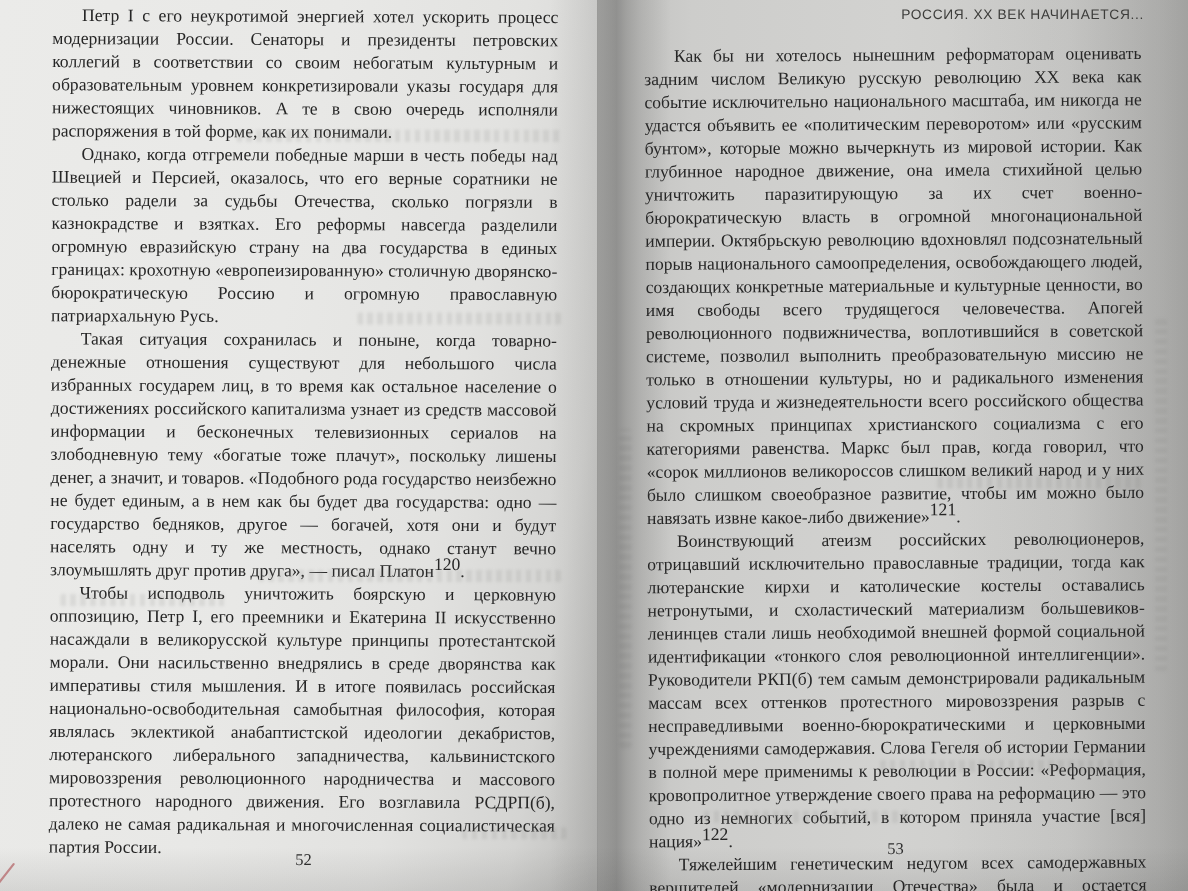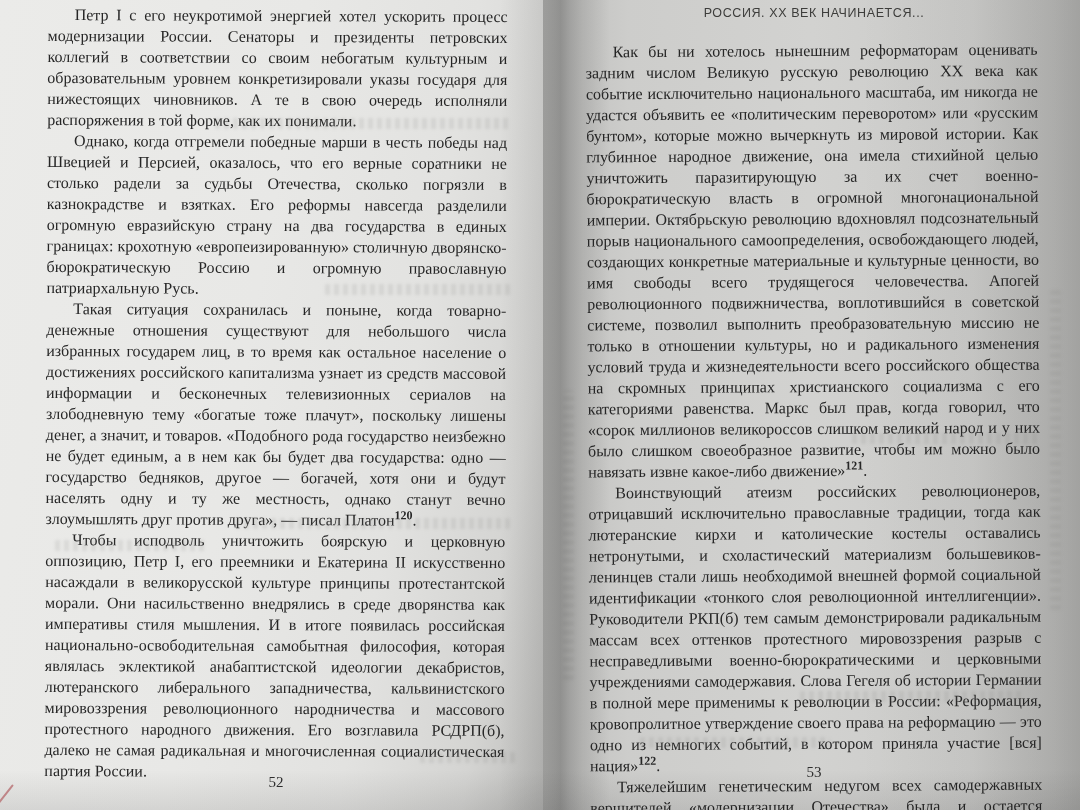--- a/index.html
+++ b/index.html
@@ -40,27 +40,27 @@
 
   
   .text-col {
     position: absolute;
     color: #262626;
     font-size: 16px;
     line-height: 21px;
     text-align: justify;
   }
   .text-col p { margin: 0; text-indent: 27px; }
-  .text-col sup { font-size: 12px; line-height: 0; font-weight: bold; }
+  .text-col sup { font-size: 16px; line-height: 0; }
   .text-left  { left: 46px;  top: 5px;  width: 460px; transform: rotate(0.25deg); }
   .text-right { left: 588px; top: 40px; width: 452px; transform: rotate(-0.35deg); }
 
   .running-header {
     position: absolute; left: 588px; top: 6px; width: 452px;
-    text-align: center;
+    text-align: right;
     font-family: "Liberation Sans", "DejaVu Sans", sans-serif;
     font-size: 12.5px; letter-spacing: 0.6px; color: #3d3d3b;
   }
   .page-number {
     position: absolute; width: 460px; text-align: center;
     font-size: 15px; color: #2e2e2e;
   }
   .page-number-left  { left: 46px;  top: 774px; }
   .page-number-right { left: 588px; top: 764px; width: 452px; }
 

